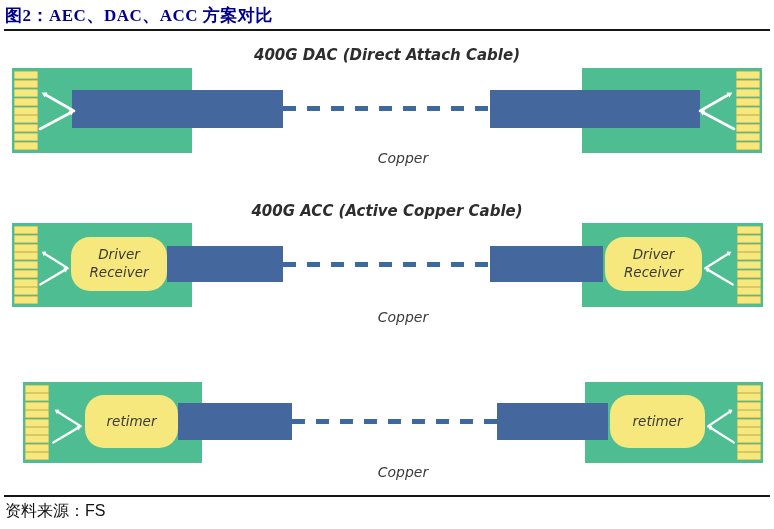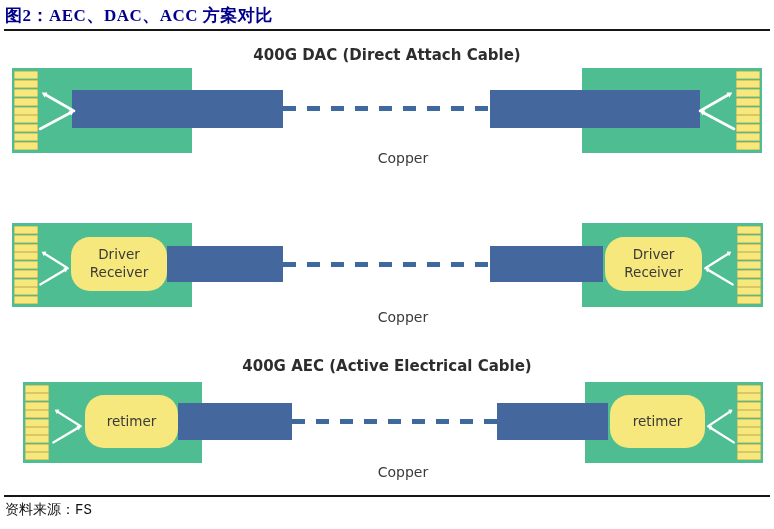--- a/index.html
+++ b/index.html
@@ -13,23 +13,23 @@
   }
   .fig-title{
     position:absolute;left:5px;top:4px;color:var(--navy);
     font-family:"Liberation Serif","DejaVu Serif",serif;
     font-size:17px;font-weight:bold;letter-spacing:0.5px;white-space:nowrap;text-align:center;
   }
   .rule-top{position:absolute;left:4px;right:4px;top:29px;height:2px;background:var(--rule);}
   .rule-bottom{position:absolute;left:4px;right:4px;top:495px;height:1.5px;background:var(--rule);}
   .source-note{
     position:absolute;left:5px;top:501px;color:#111;
-    font-family:Liberation Mono, monospace;font-size:14px;
-  }
-  .row{position:absolute;left:0;width:774px;}
+    font-family:Liberation Sans, sans-serif;font-size:16px;
+  }
+  .row{position:absolute;left:0;width:774px;font-style:italic;}
   .row-title{
     position:absolute;left:0;width:100%;text-align:center;
     font-size:15px;font-weight:700;color:var(--ink);
   }
   .copper{
     position:absolute;left:0;width:100%;text-align:center;
     font-size:14px;color:#3A3A3A;margin-left:16px;
   }
   .green{position:absolute;background:var(--green);}
   .cable{position:absolute;background:var(--blue);}
@@ -104,20 +104,21 @@
     <line x1="4" y1="27" x2="32" y2="11"></line>
       <polygon points="36.3,8.5 30.5,8.4 33.5,13.6"></polygon>
     <line x1="38" y1="45" x2="8" y2="29"></line>
       <polygon points="3.6,26.6 6.6,31.6 9.4,26.4"></polygon>
   </svg>
 
   <div class="copper" style="top:110px;">Copper</div>
 </div>
 
 <div class="row" style="top:195px;height:150px;">
+  <div class="row-title" style="top:7px;">400G ACC (Active Copper Cable)</div>
 
   <div class="green" style="left:12px;top:28px;width:180px;height:84px;">
     <div class="pads" style="left:2px;">
         <span class="pad"></span>
         <span class="pad"></span>
         <span class="pad"></span>
         <span class="pad"></span>
         <span class="pad"></span>
         <span class="pad"></span>
         <span class="pad"></span>
@@ -155,21 +156,20 @@
     <line x1="4" y1="27" x2="32" y2="11"></line>
       <polygon points="36.3,8.5 30.5,8.4 33.5,13.6"></polygon>
     <line x1="38" y1="45" x2="8" y2="29"></line>
       <polygon points="3.6,26.6 6.6,31.6 9.4,26.4"></polygon>
   </svg>
 
   <div class="copper" style="top:114px;">Copper</div>
 </div>
 
 <div class="row" style="top:350px;height:145px;">
-  <div class="row-title" style="top:7px;">400G AEC (Active Electrical Cable)</div>
 
   <div class="green" style="left:23px;top:32px;width:179px;height:81px;">
     <div class="pads" style="left:2px;">
         <span class="pad"></span>
         <span class="pad"></span>
         <span class="pad"></span>
         <span class="pad"></span>
         <span class="pad"></span>
         <span class="pad"></span>
         <span class="pad"></span>

